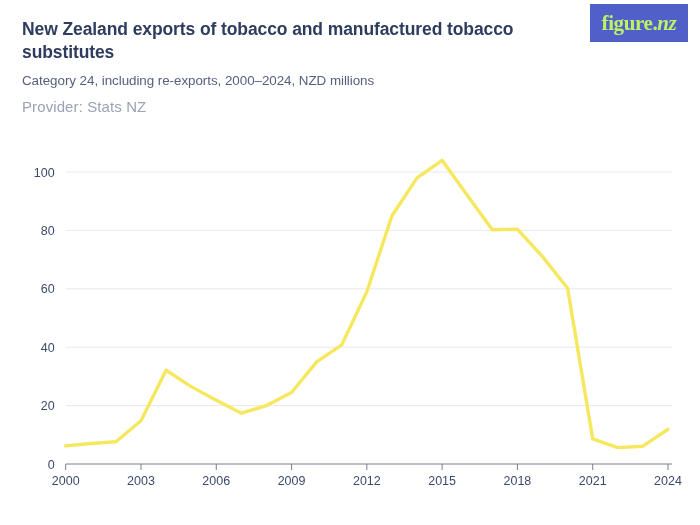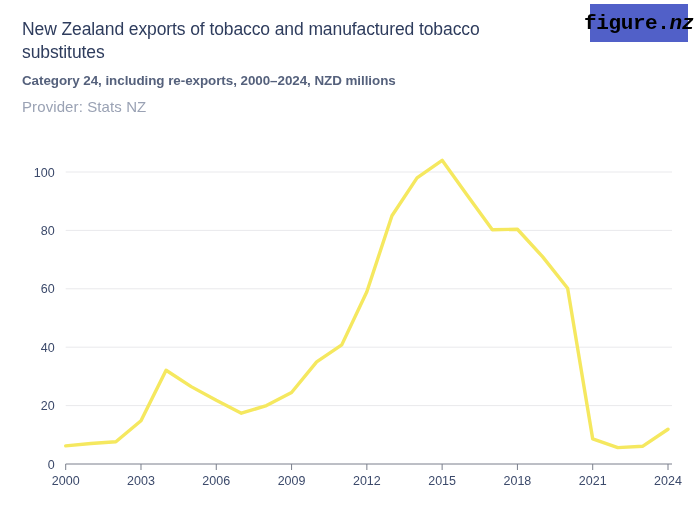--- a/index.html
+++ b/index.html
@@ -16,30 +16,30 @@
   .page { width: 700px; height: 525px; position: relative; }
 
   
   .header {
     position: absolute;
     left: 22px; top: 18px; right: 22px;
     height: 110px;
   }
   .title {
     font-size: 17.5px;
-    font-weight: normal;
+    font-weight: bold;
     line-height: 1.32;
     color: #2e3c5d;
     letter-spacing: -0.1px;
     margin: 0;
     width: 520px;
   }
   .subtitle {
     font-size: 13.4px;
-    font-weight: bold;
+    font-weight: normal;
     color: #55617c;
     margin: 9px 0 0 0;
     line-height: 1.25;
     letter-spacing: -0.05px;
   }
   .provider {
     font-size: 15px;
     color: #9aa2b4;
     margin: 8px 0 0 0;
     letter-spacing: 0.1px;
@@ -49,22 +49,22 @@
   .logo-box {
     position: absolute;
     right: 12px; top: 4px;
     width: 98px; height: 38px;
     background: #5160c8;
     display: flex;
     align-items: center;
     justify-content: center;
   }
   .logo-text {
-    color: #000000;
-    font-family: Liberation Mono, monospace;
+    color: #bef264;
+    font-family: Liberation Serif, serif;
     font-size: 21px;
     font-weight: bold;
     letter-spacing: -0.4px;
     line-height: 1;
     white-space: nowrap;
   }
   .logo-text .nz { font-style: italic; }
 
   
   .chart-wrap {

